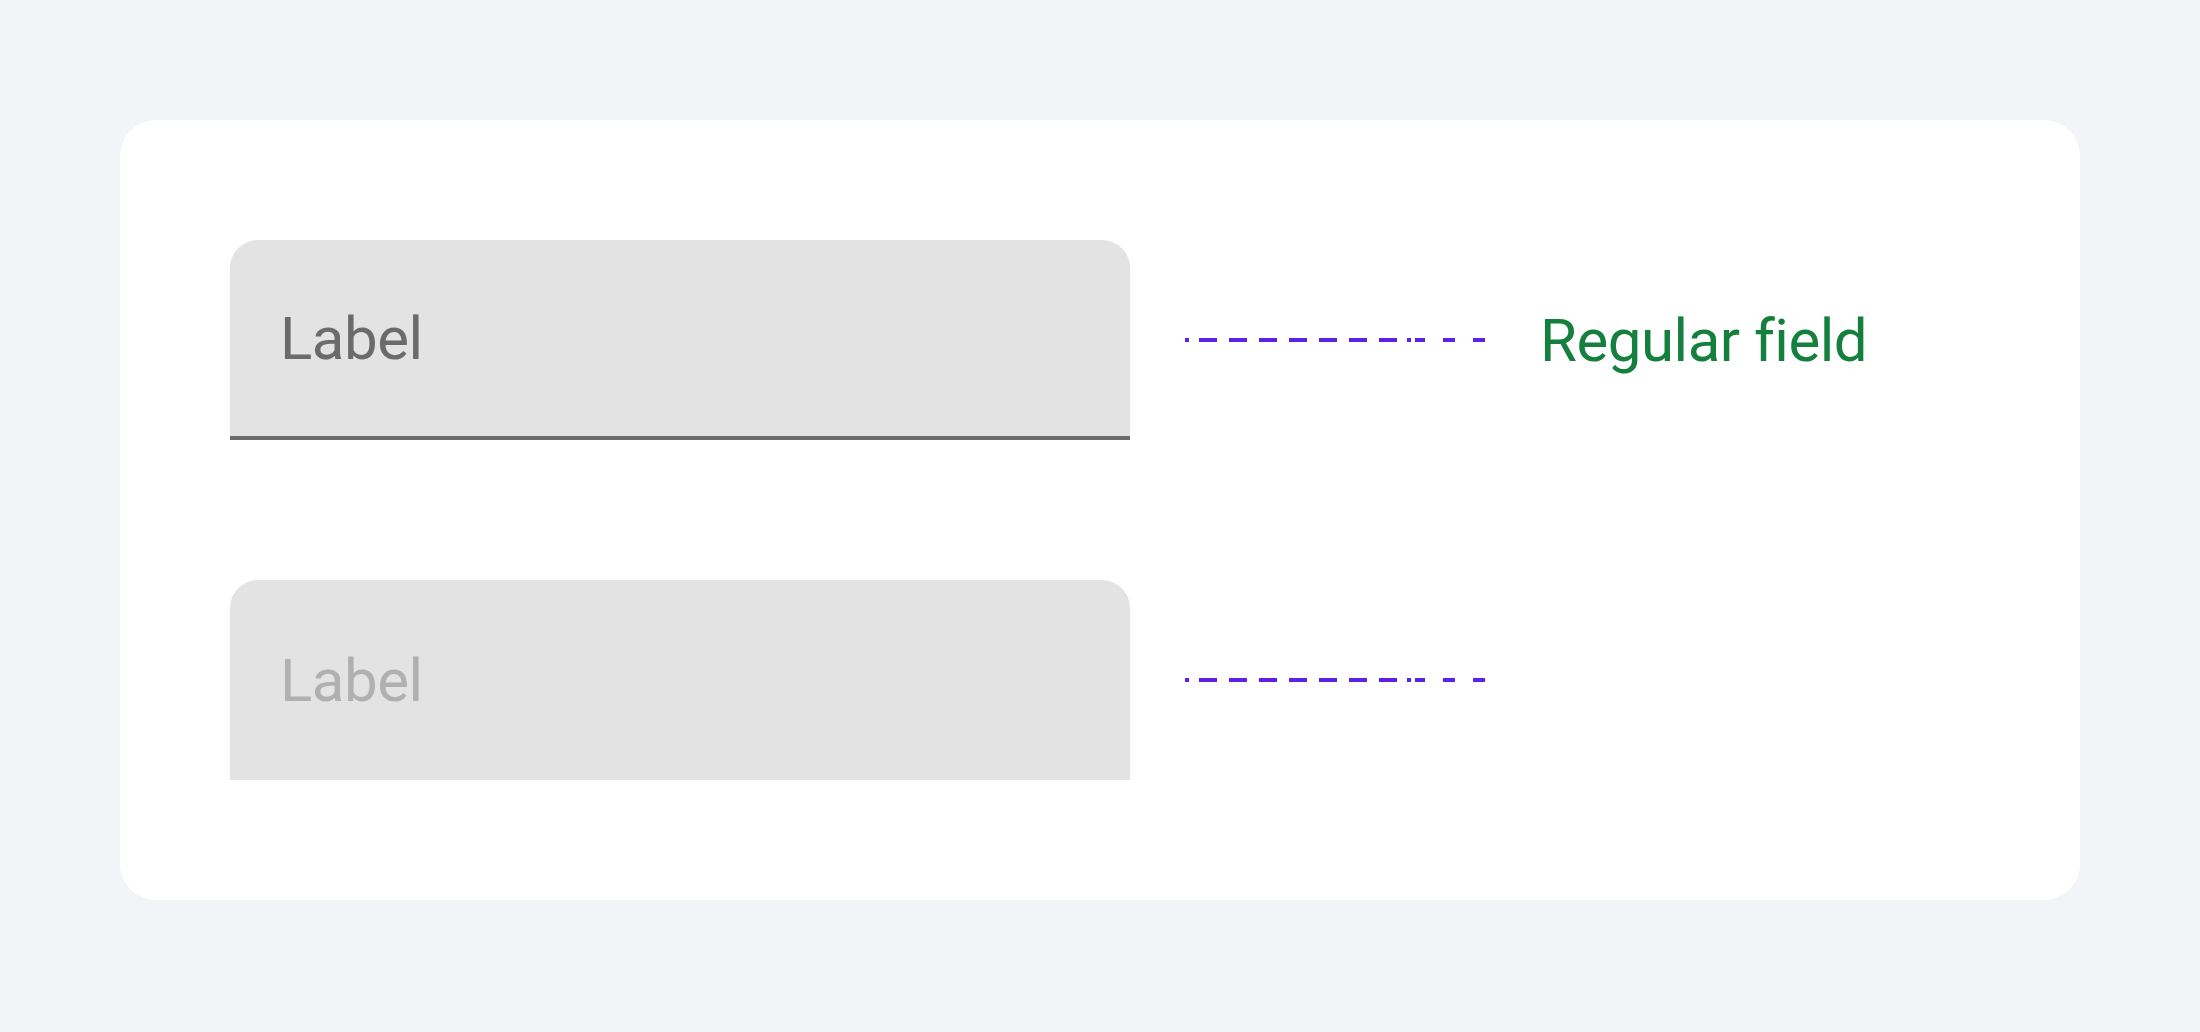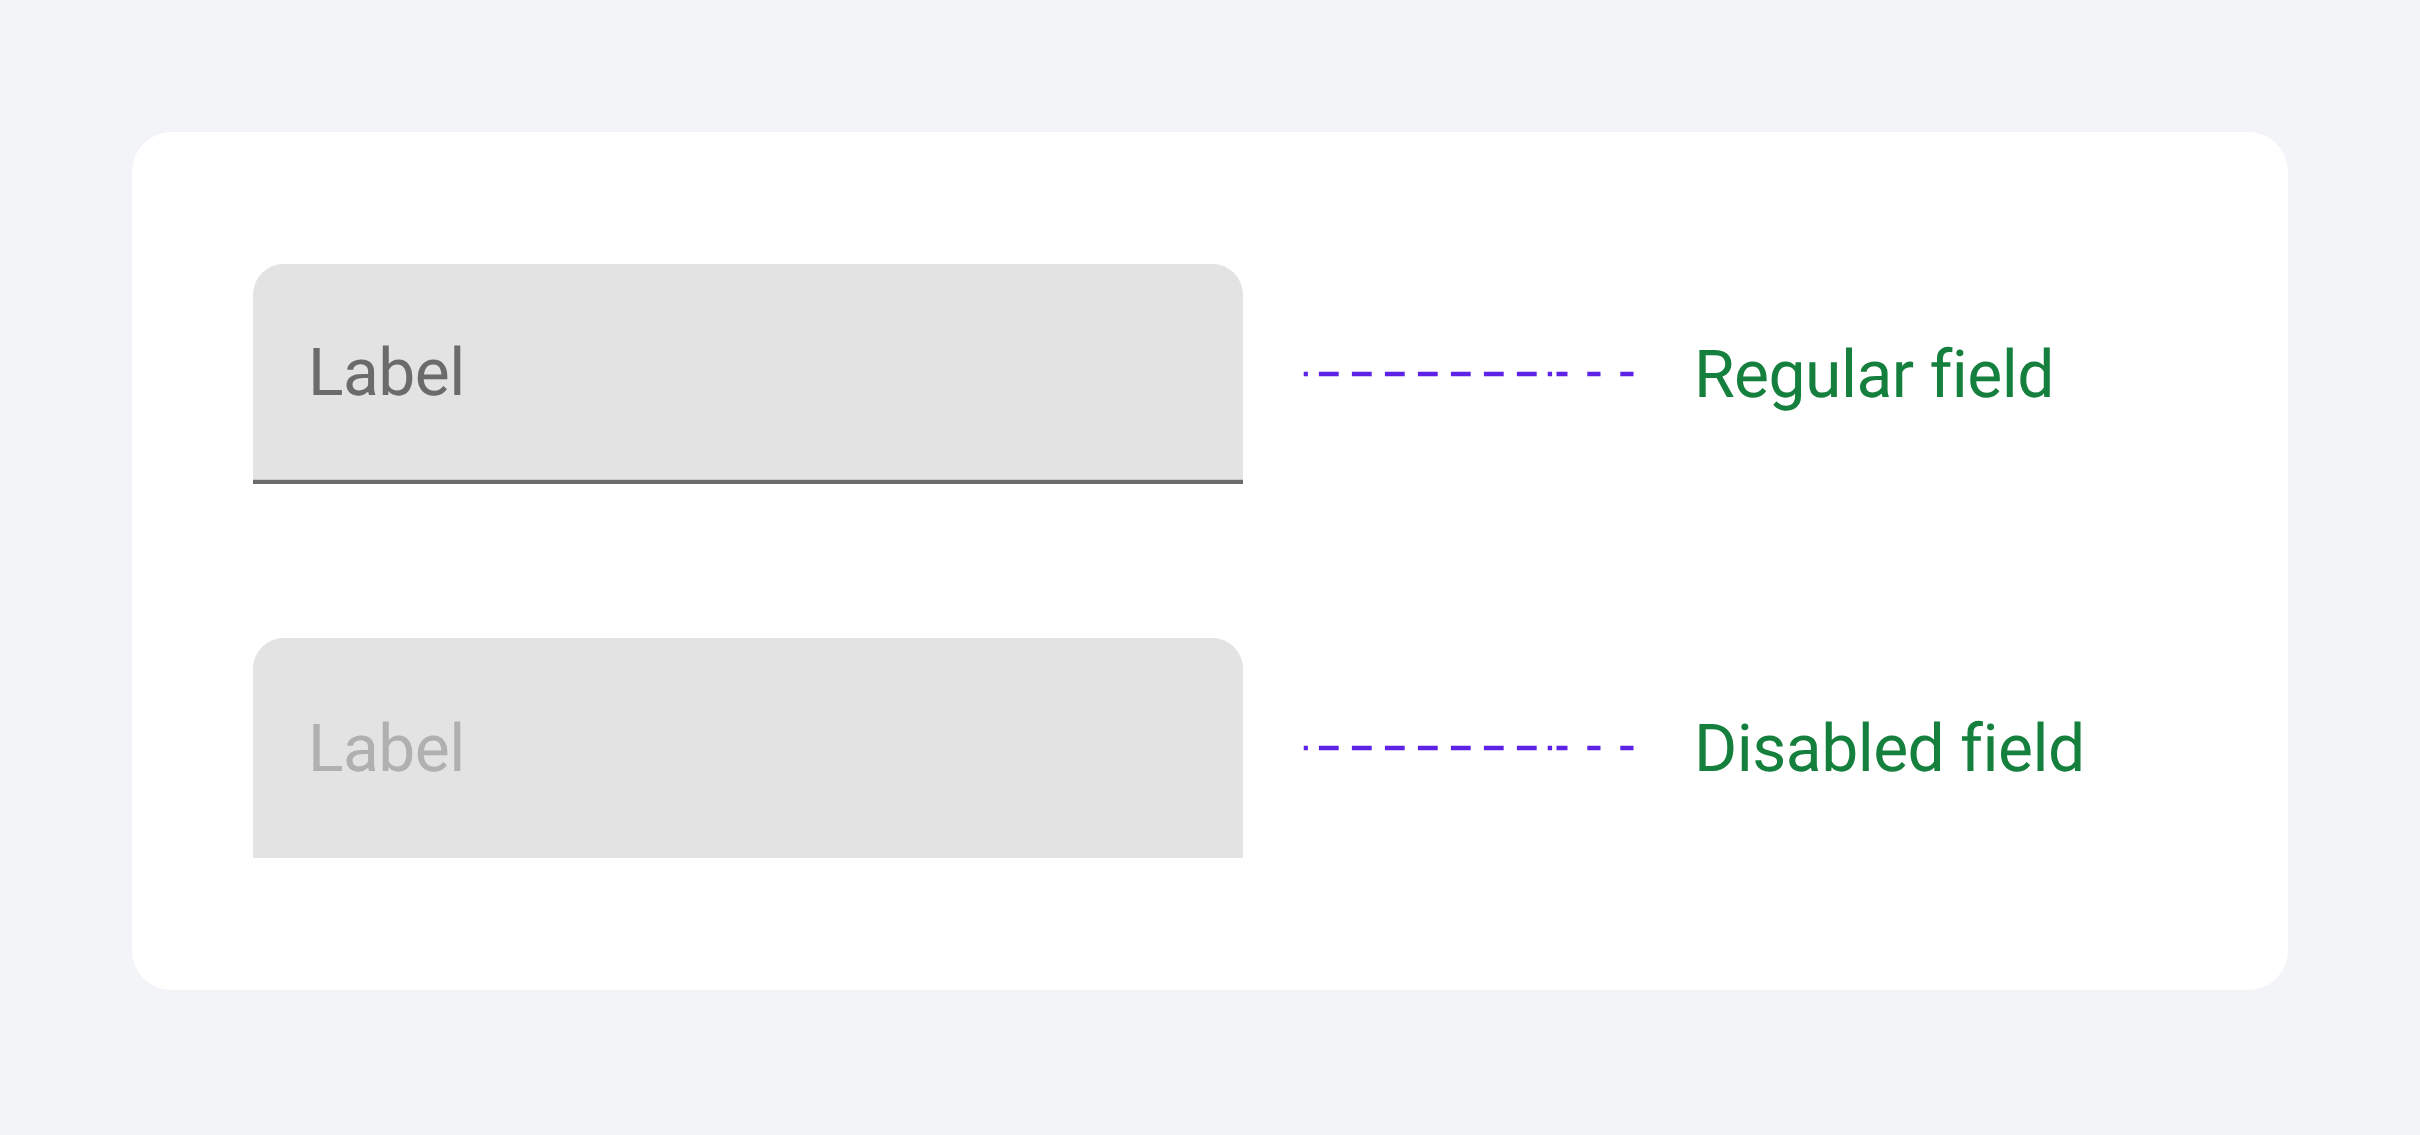--- a/index.html
+++ b/index.html
@@ -98,16 +98,15 @@
 
   <div class="row">
     <div class="field disabled">
       <span class="field-label">Label</span>
     </div>
     <div class="connector">
       <svg viewBox="0 0 310 10" preserveAspectRatio="none">
         <line x1="0" y1="5" x2="310" y2="5" stroke="#5e22e6" stroke-width="4" stroke-dasharray="4 10 18 12 18 12 18 12 18 12 18 12 18 12 18 10 4"></line>
       </svg>
     </div>
-    <div class="annotation">Disabled  field</div>
   </div>
 
 </div>
 
 </body></html>

